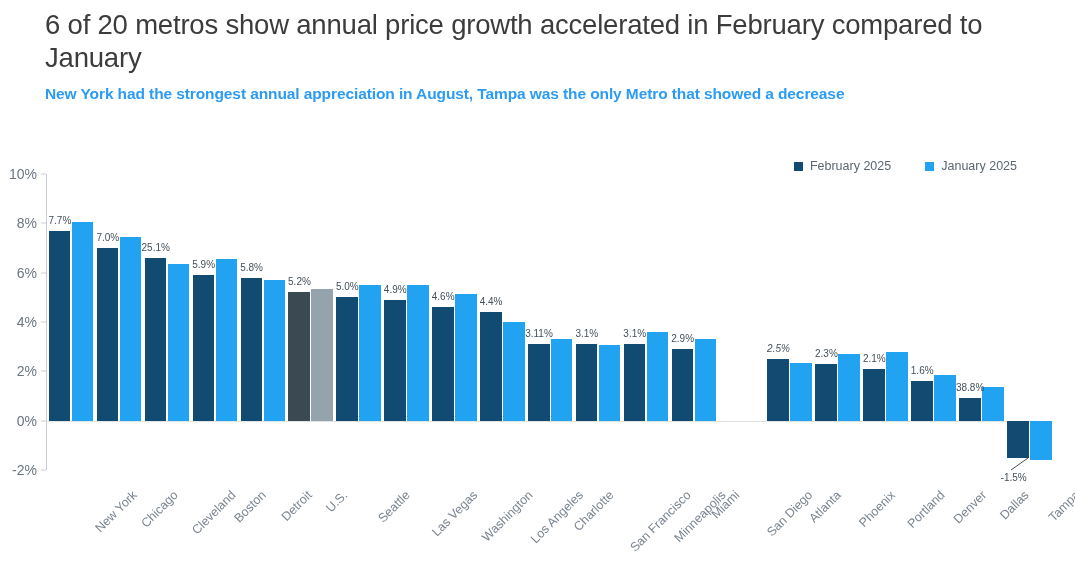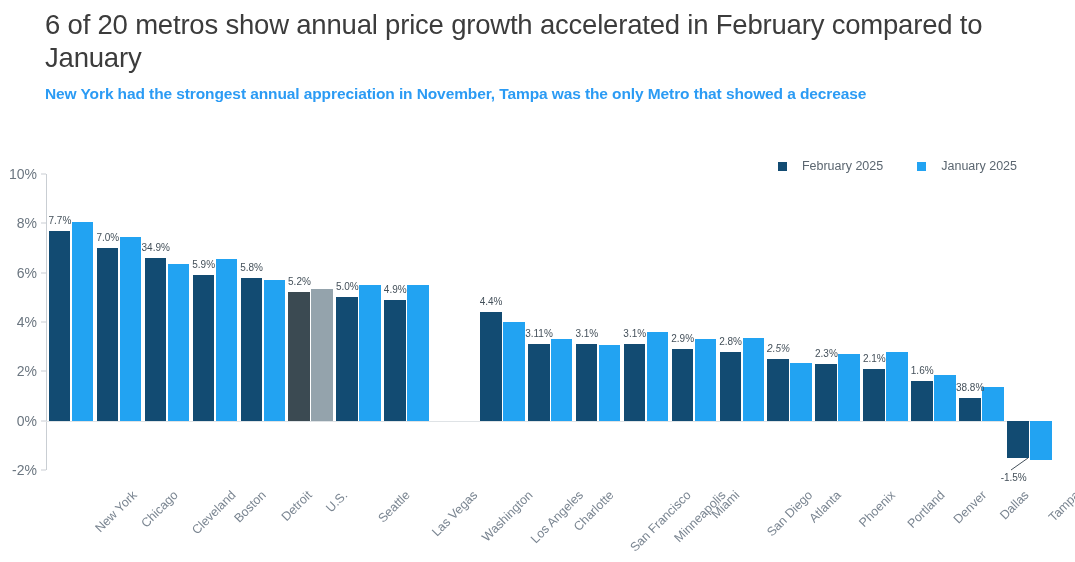--- a/index.html
+++ b/index.html
@@ -39,21 +39,21 @@
 
   
   #legend {
     position: absolute;
     right: 58px;
     top: 159px;
     display: flex;
     align-items: center;
     gap: 34px;
   }
-  .legend-item { display: flex; align-items: center; gap: 15px; }
+  .legend-item { display: flex; align-items: center; gap: 7px; }
   .legend-swatch { width: 9px; height: 9px; display: block; }
   .legend-label { font-size: 12.5px; color: #5b6670; white-space: nowrap; }
 
   
   #plot {
     position: absolute;
     left: 0px;
     top: 168px;
     width: 1075px;
     height: 320px;
@@ -139,21 +139,21 @@
     text-align: right;
   }
 </style>
 </head>
 <body>
 
 <div id="page">
 
   <div id="header">
     <h1 id="chart-title">6 of 20 metros show annual price growth accelerated in February compared to January</h1>
-    <p id="chart-subtitle">New York had the strongest annual appreciation in November, Tampa was the only Metro that showed a decrease</p>
+    <p id="chart-subtitle">New York had the strongest annual appreciation in August, Tampa was the only Metro that showed a decrease</p>
   </div>
 
   <div id="legend">
       <div class="legend-item">
         <span class="legend-swatch" style="background: rgb(18, 75, 114);"></span>
         <span class="legend-label">February 2025</span>
       </div>
       <div class="legend-item">
         <span class="legend-swatch" style="background: rgb(34, 163, 242);"></span>
         <span class="legend-label">January 2025</span>
@@ -179,21 +179,21 @@
           <div class="bar-label" style="left: 27%; top: 46.7333px;">7.7%</div>
         </div>
         <div class="group" style="left: 4.7619%; width: 4.7619%;">
           <div class="bar feb" style="top: 80px; height: 172.667px; background: rgb(18, 75, 114);"></div>
           <div class="bar jan" style="top: 68.9px; height: 183.767px; background: rgb(34, 163, 242);"></div>
           <div class="bar-label" style="left: 27%; top: 64px;">7.0%</div>
         </div>
         <div class="group" style="left: 9.52381%; width: 4.7619%;">
           <div class="bar feb" style="top: 89.8667px; height: 162.8px; background: rgb(18, 75, 114);"></div>
           <div class="bar jan" style="top: 96.0333px; height: 156.633px; background: rgb(34, 163, 242);"></div>
-          <div class="bar-label" style="left: 27%; top: 73.8667px;">34.9%</div>
+          <div class="bar-label" style="left: 27%; top: 73.8667px;">25.1%</div>
         </div>
         <div class="group" style="left: 14.2857%; width: 4.7619%;">
           <div class="bar feb" style="top: 107.133px; height: 145.533px; background: rgb(18, 75, 114);"></div>
           <div class="bar jan" style="top: 91.1px; height: 161.567px; background: rgb(34, 163, 242);"></div>
           <div class="bar-label" style="left: 27%; top: 91.1333px;">5.9%</div>
         </div>
         <div class="group" style="left: 19.0476%; width: 4.7619%;">
           <div class="bar feb" style="top: 109.6px; height: 143.067px; background: rgb(18, 75, 114);"></div>
           <div class="bar jan" style="top: 112.067px; height: 140.6px; background: rgb(34, 163, 242);"></div>
           <div class="bar-label" style="left: 27%; top: 93.6px;">5.8%</div>
@@ -206,20 +206,25 @@
         <div class="group" style="left: 28.5714%; width: 4.7619%;">
           <div class="bar feb" style="top: 129.333px; height: 123.333px; background: rgb(18, 75, 114);"></div>
           <div class="bar jan" style="top: 117px; height: 135.667px; background: rgb(34, 163, 242);"></div>
           <div class="bar-label" style="left: 27%; top: 113.333px;">5.0%</div>
         </div>
         <div class="group" style="left: 33.3333%; width: 4.7619%;">
           <div class="bar feb" style="top: 131.8px; height: 120.867px; background: rgb(18, 75, 114);"></div>
           <div class="bar jan" style="top: 117px; height: 135.667px; background: rgb(34, 163, 242);"></div>
           <div class="bar-label" style="left: 27%; top: 115.8px;">4.9%</div>
         </div>
+        <div class="group" style="left: 38.0952%; width: 4.7619%;">
+          <div class="bar feb" style="top: 139.2px; height: 113.467px; background: rgb(18, 75, 114);"></div>
+          <div class="bar jan" style="top: 125.633px; height: 127.033px; background: rgb(34, 163, 242);"></div>
+          <div class="bar-label" style="left: 27%; top: 123.2px;">4.6%</div>
+        </div>
         <div class="group" style="left: 42.8571%; width: 4.7619%;">
           <div class="bar feb" style="top: 144.133px; height: 108.533px; background: rgb(18, 75, 114);"></div>
           <div class="bar jan" style="top: 154px; height: 98.6667px; background: rgb(34, 163, 242);"></div>
           <div class="bar-label" style="left: 27%; top: 128.133px;">4.4%</div>
         </div>
         <div class="group" style="left: 47.619%; width: 4.7619%;">
           <div class="bar feb" style="top: 175.953px; height: 76.7133px; background: rgb(18, 75, 114);"></div>
           <div class="bar jan" style="top: 171.267px; height: 81.4px; background: rgb(34, 163, 242);"></div>
           <div class="bar-label" style="left: 27%; top: 159.953px;">3.11%</div>
         </div>
@@ -230,25 +235,20 @@
         </div>
         <div class="group" style="left: 57.1429%; width: 4.7619%;">
           <div class="bar feb" style="top: 176.2px; height: 76.4667px; background: rgb(18, 75, 114);"></div>
           <div class="bar jan" style="top: 163.867px; height: 88.8px; background: rgb(34, 163, 242);"></div>
           <div class="bar-label" style="left: 27%; top: 160.2px;">3.1%</div>
         </div>
         <div class="group" style="left: 61.9048%; width: 4.7619%;">
           <div class="bar feb" style="top: 181.133px; height: 71.5333px; background: rgb(18, 75, 114);"></div>
           <div class="bar jan" style="top: 171.267px; height: 81.4px; background: rgb(34, 163, 242);"></div>
           <div class="bar-label" style="left: 27%; top: 165.133px;">2.9%</div>
-        </div>
-        <div class="group" style="left: 66.6667%; width: 4.7619%;">
-          <div class="bar feb" style="top: 183.6px; height: 69.0667px; background: rgb(18, 75, 114);"></div>
-          <div class="bar jan" style="top: 170.033px; height: 82.6333px; background: rgb(34, 163, 242);"></div>
-          <div class="bar-label" style="left: 27%; top: 167.6px;">2.8%</div>
         </div>
         <div class="group" style="left: 71.4286%; width: 4.7619%; font-style: italic;">
           <div class="bar feb" style="top: 191px; height: 61.6667px; background: rgb(18, 75, 114);"></div>
           <div class="bar jan" style="top: 194.7px; height: 57.9667px; background: rgb(34, 163, 242);"></div>
           <div class="bar-label" style="left: 27%; top: 175px;">2.5%</div>
         </div>
         <div class="group" style="left: 76.1905%; width: 4.7619%;">
           <div class="bar feb" style="top: 195.933px; height: 56.7333px; background: rgb(18, 75, 114);"></div>
           <div class="bar jan" style="top: 186.067px; height: 66.6px; background: rgb(34, 163, 242);"></div>
           <div class="bar-label" style="left: 27%; top: 179.933px;">2.3%</div>

